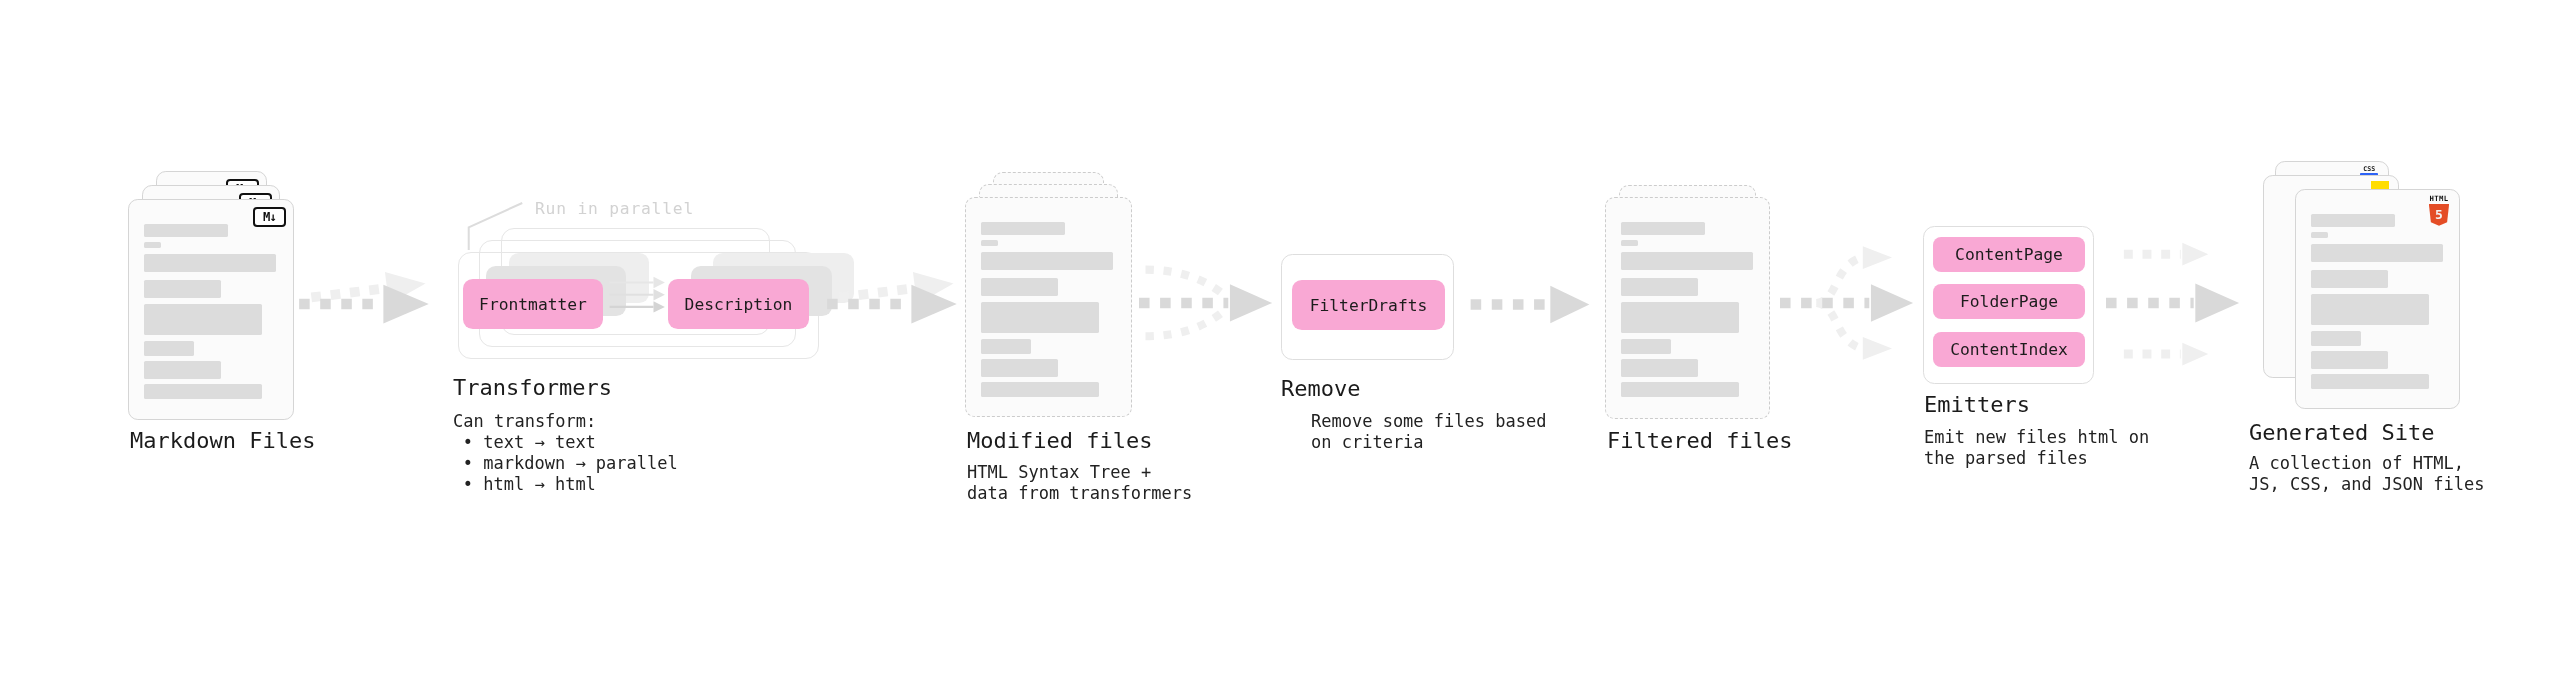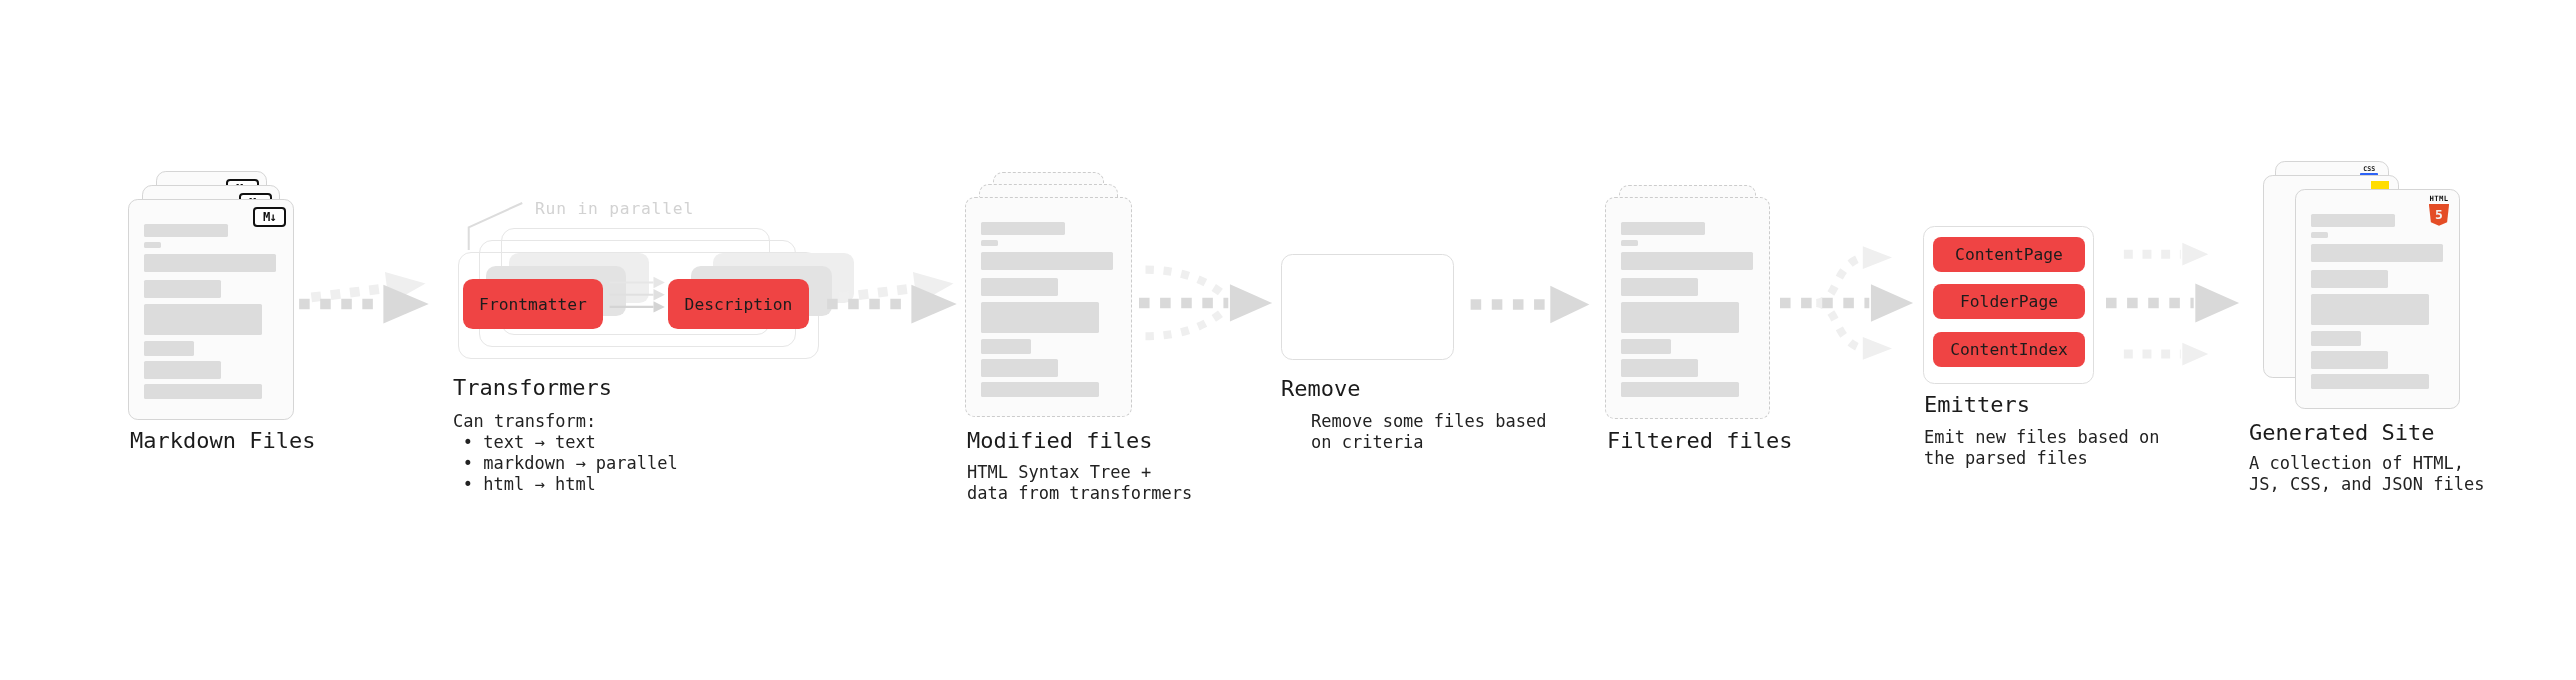--- a/index.html
+++ b/index.html
@@ -39,21 +39,21 @@
     display:flex; align-items:center; justify-content:center;
     color:#f2f2f2; font-size:13px; font-weight:bold;
   }
 
   
   .frame { position:absolute; border:1.6px solid #e6e6e6; border-radius:13px; background:transparent; }
   .panel { position:absolute; border:1.6px solid #dedede; border-radius:11.4px; background:#ffffff; }
 
   
   .btn {
-    position:absolute; background:#ef4444; border-radius:9.8px;
+    position:absolute; background:#f9a8d4; border-radius:9.8px;
     display:flex; align-items:center; justify-content:center;
     font-size:16.3px; color:#1c1c1c; white-space:nowrap;
   }
   .btn.ghost1 { background:#e3e3e3; }
   .btn.ghost2 { background:#eeeeee; }
 
   
   .label { position:absolute; font-size:22px; color:#1b1b1b; white-space:nowrap; }
   .note  { position:absolute; font-size:17px; line-height:21px; color:#222222; white-space:pre-line; }
   .annotation { position:absolute; font-size:16.3px; color:#d2d2d2; white-space:nowrap; letter-spacing:0.8px; }
@@ -153,20 +153,21 @@
 data from transformers</div>
 
   <svg class="abs" style="left:1139px;top:258px;" width="138" height="98" viewBox="0 0 170 120">
     <path d="M8,14 Q70,14 108,48" fill="none" stroke="#efefef" stroke-width="10" stroke-dasharray="10 12"></path>
     <path d="M8,96 Q70,96 108,62" fill="none" stroke="#efefef" stroke-width="10" stroke-dasharray="10 12"></path>
     <line x1="0" y1="55" x2="110" y2="55" stroke="#d9d9d9" stroke-width="13" stroke-dasharray="13 13"></line>
     <polygon points="112,32 164,55 112,78" fill="#d9d9d9"></polygon>
   </svg>
 
   <div class="panel" style="left:1281px;top:254px;width:173px;height:106px;"></div>
+  <div class="btn" style="left:1292px;top:280px;width:153px;height:50px;">FilterDrafts</div>
   <div class="label" style="left:1281px;top:376px;">Remove</div>
   <div class="note" style="left:1281px;top:411px;margin-left:30px;">Remove some files based
 on criteria</div>
 
   <svg class="abs" style="left:1469px;top:284px;" width="122" height="41" viewBox="0 0 150 50">
     <line x1="2" y1="25" x2="98" y2="25" stroke="#d9d9d9" stroke-width="13" stroke-dasharray="13 13"></line>
     <polygon points="100,2 148,25 100,48" fill="#d9d9d9"></polygon>
   </svg>
 
   <div class="doc dashed" style="left:1619px;top:185px;width:137px;height:203px;"></div>
@@ -189,21 +190,21 @@
     <polygon points="102,117 138,131 102,145" fill="#efefef"></polygon>
     <line x1="0" y1="75" x2="110" y2="75" stroke="#d9d9d9" stroke-width="13" stroke-dasharray="13 13"></line>
     <polygon points="112,52 164,75 112,98" fill="#d9d9d9"></polygon>
   </svg>
 
   <div class="panel" style="left:1923px;top:226px;width:171px;height:158px;"></div>
   <div class="btn" style="left:1933px;top:237px;width:152px;height:35px;border-radius:8.1px;">ContentPage</div>
   <div class="btn" style="left:1933px;top:284px;width:152px;height:35px;border-radius:8.1px;">FolderPage</div>
   <div class="btn" style="left:1933px;top:332px;width:152px;height:35px;border-radius:8.1px;">ContentIndex</div>
   <div class="label" style="left:1924px;top:392px;">Emitters</div>
-  <div class="note" style="left:1924px;top:427px;">Emit new files based on
+  <div class="note" style="left:1924px;top:427px;">Emit new files html on
 the parsed files</div>
 
   <svg class="abs" style="left:2106px;top:242px;" width="138" height="130" viewBox="0 0 170 160">
     <line x1="22" y1="15" x2="92" y2="15" stroke="#efefef" stroke-width="11" stroke-dasharray="11 12"></line>
     <polygon points="94,1 126,15 94,29" fill="#efefef"></polygon>
     <line x1="0" y1="75" x2="108" y2="75" stroke="#d9d9d9" stroke-width="13" stroke-dasharray="13 13"></line>
     <polygon points="110,51 164,75 110,99" fill="#d9d9d9"></polygon>
     <line x1="22" y1="138" x2="92" y2="138" stroke="#efefef" stroke-width="11" stroke-dasharray="11 12"></line>
     <polygon points="94,124 126,138 94,152" fill="#efefef"></polygon>
   </svg>

